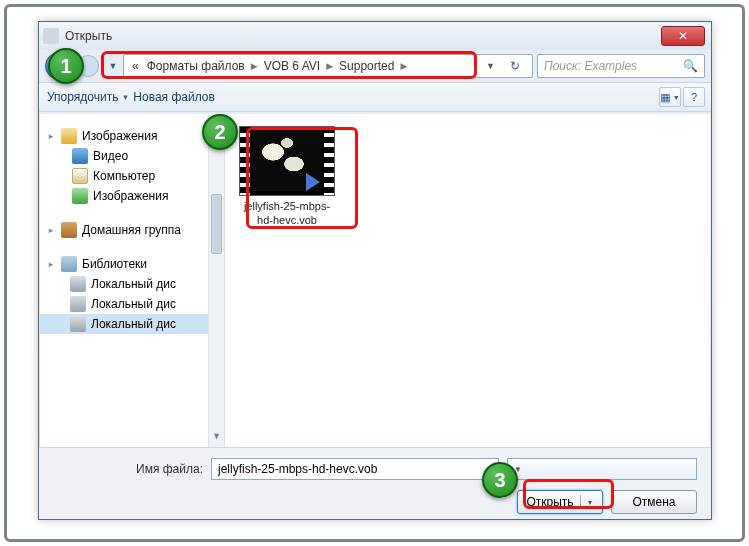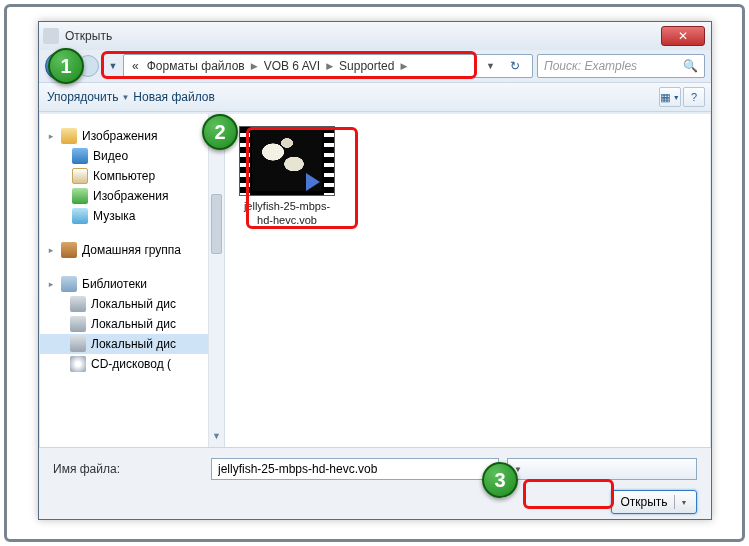--- a/index.html
+++ b/index.html
@@ -76,21 +76,21 @@
 .jelly { width:70px; height:60px; background:radial-gradient(ellipse 18px 14px at 30% 35%,#f3f0e4 0 60%,transparent 62%),
   radial-gradient(ellipse 16px 12px at 60% 55%,#e8e4d4 0 60%,transparent 62%),
   radial-gradient(ellipse 10px 8px at 50% 20%,#ddd8c6 0 60%,transparent 62%), #0a0a0a; }
 .file .play { position:absolute; bottom:4px; right:14px; width:0; height:0; border-left:14px solid #4a77d4;
   border-top:9px solid transparent; border-bottom:9px solid transparent; }
 .file-label { word-wrap:break-word; line-height:1.25; }
 
 .bottom { position:absolute; left:0; right:0; bottom:0; height:72px; background:#eef2f7; border-top:1px solid #c8d6e5;
   padding:10px 14px 8px; font-size:12px; }
 .row1 { display:flex; align-items:center; gap:8px; margin-bottom:10px; }
-.fn-label { width:150px; text-align:left; color:#333; }
+.fn-label { width:150px; text-align:right; color:#333; }
 .fn-input { flex:1; height:22px; border:1px solid #8fa9c2; background:#fff; padding:0 6px; font-size:12px; }
 .filter { width:190px; height:22px; border:1px solid #8fa9c2; background:linear-gradient(#fbfdff,#e8eef5);
   display:flex; align-items:center; justify-content:space-between; padding:0 6px; font-size:11px; }
 .filter .dd { font-size:8px; color:#555; }
 .btns { display:flex; justify-content:flex-end; gap:8px; }
 .btn { width:86px; height:24px; border:1px solid #8c9bab; background:linear-gradient(#fdfdfe,#e4e9ef);
   border-radius:3px; font-size:12px; display:flex; align-items:center; justify-content:center; gap:4px; cursor:pointer; }
 .btn .dd { font-size:7px; color:#555; }
 .btn.primary { border-color:#2f79c4; box-shadow:0 0 3px rgba(52,130,200,.6); }
 
@@ -168,24 +168,20 @@
           <span>Видео</span>
         </div>
       <div class="node child">
           <span class="ic ic-doc"></span>
           <span>Компьютер</span>
         </div>
       <div class="node child">
           <span class="ic ic-img"></span>
           <span>Изображения</span>
         </div>
-      <div class="node child">
-          <span class="ic ic-mus"></span>
-          <span>Музыка</span>
-        </div>
 
       <div class="node root" style="margin-top:14px">
         <span class="exp">▸</span>
         <span class="ic ic-home"></span>
         <span>Домашняя группа</span>
       </div>
 
       <div class="node root" style="margin-top:14px">
         <span class="exp">▸</span>
         <span class="ic ic-pc"></span>
@@ -195,24 +191,20 @@
           <span class="ic ic-hdd"></span>
           <span>Локальный дис</span>
         </div>
       <div class="node child2">
           <span class="ic ic-hdd"></span>
           <span>Локальный дис</span>
         </div>
       <div class="node child2 sel">
           <span class="ic ic-hdd"></span>
           <span>Локальный дис</span>
-        </div>
-      <div class="node child2">
-          <span class="ic ic-cd"></span>
-          <span>CD-дисковод (</span>
         </div>
 
       <div class="vscroll">
         <div class="arr up">▲</div>
         <div class="thumb"></div>
         <div class="arr dn">▼</div>
       </div>
     </div>
 
     <div class="files">
@@ -233,20 +225,23 @@
       <div class="filter">
         <span class="dd">▼</span>
       </div>
     </div>
     <div class="btns">
       <div class="btn primary">
         <span>Открыть</span>
         <span style="border-left:1px solid #aab; height:14px; margin:0 2px"></span>
         <span class="dd">▼</span>
       </div>
+      <div class="btn">
+        <span>Отмена</span>
+      </div>
     </div>
   </div>
 
 </div>
 
 <div class="hl" style="left:101px; top:51px; width:376px; height:28px;"></div>
 <div class="hl" style="left:246px; top:127px; width:112px; height:102px;"></div>
 <div class="hl" style="left:523px; top:479px; width:91px; height:30px;"></div>
 
 <div class="ann" style="left:48px; top:48px;">1</div>

